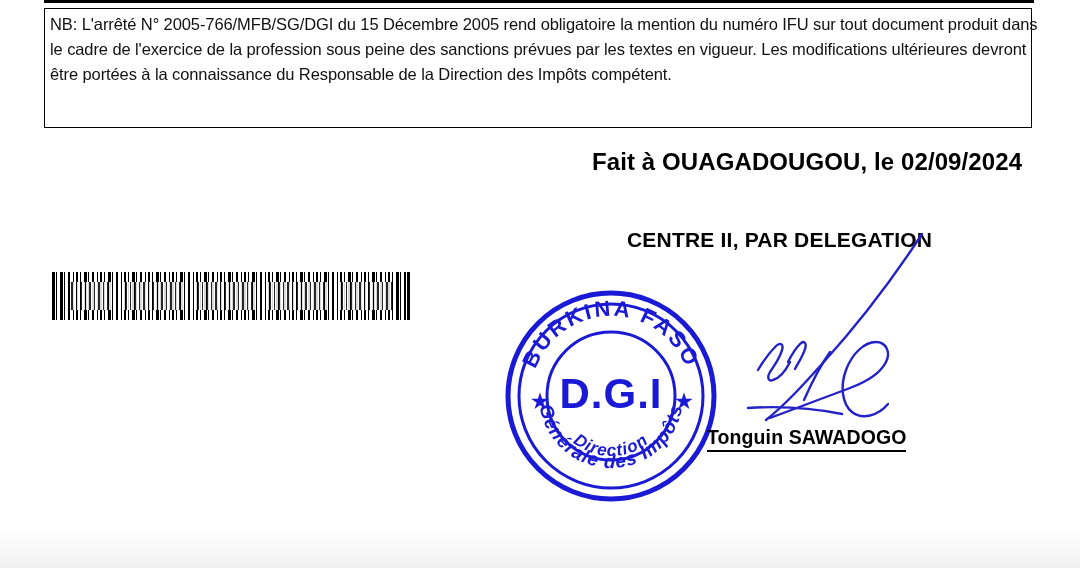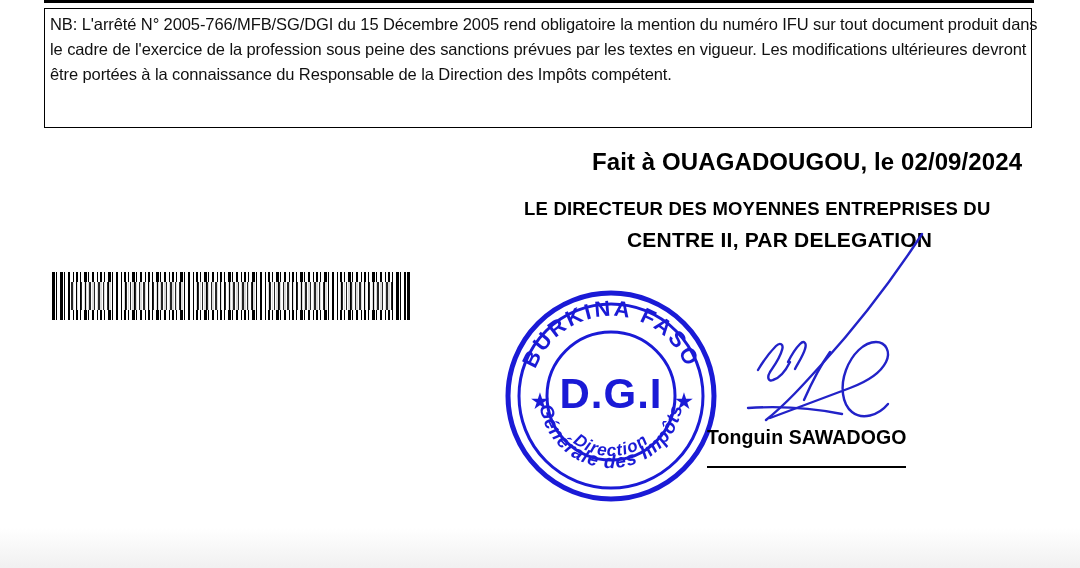--- a/index.html
+++ b/index.html
@@ -157,21 +157,21 @@
   }
 
   .signer-name {
     position: absolute;
     left: 707px;
     top: 426px;
     font-size: 19.5px;
     font-weight: bold;
     letter-spacing: 0.1px;
     border-bottom: 2px solid #000;
-    padding-bottom: 17px;
+    padding-bottom: 1px;
   }
 
   
   .scan-shade {
     position: absolute;
     left: 0;
     bottom: 0;
     width: 100%;
     height: 40px;
     background: linear-gradient(to bottom, rgba(255,255,255,0) 0%, rgba(238,238,238,0.85) 100%);
@@ -183,21 +183,20 @@
 
 <div class="page">
 
   <div class="top-rule"></div>
 
   <div class="nb-box"></div>
   <div class="nb-text"><b>NB</b>: L'arrêté N° 2005-766/MFB/SG/DGI du 15 Décembre 2005 rend obligatoire la mention du numéro IFU sur tout document produit dans le cadre de l'exercice de la profession sous peine des sanctions prévues par les textes en vigueur. Les modifications ultérieures devront être portées à la connaissance du Responsable de la Direction des Impôts compétent.</div>
 
   <div class="place-date">Fait à OUAGADOUGOU, le 02/09/2024</div>
 
-  <div class="title-line1">LE DIRECTEUR DES MOYENNES ENTREPRISES DU</div>
   <div class="title-line2">CENTRE II, PAR DELEGATION</div>
 
   <div class="barcode">
     <div class="barcode-inner"></div>
     <div class="barcode-cap left"></div>
     <div class="barcode-cap right"></div>
     <div class="barcode-mid"></div>
   </div>
 
   <div class="stamp">

